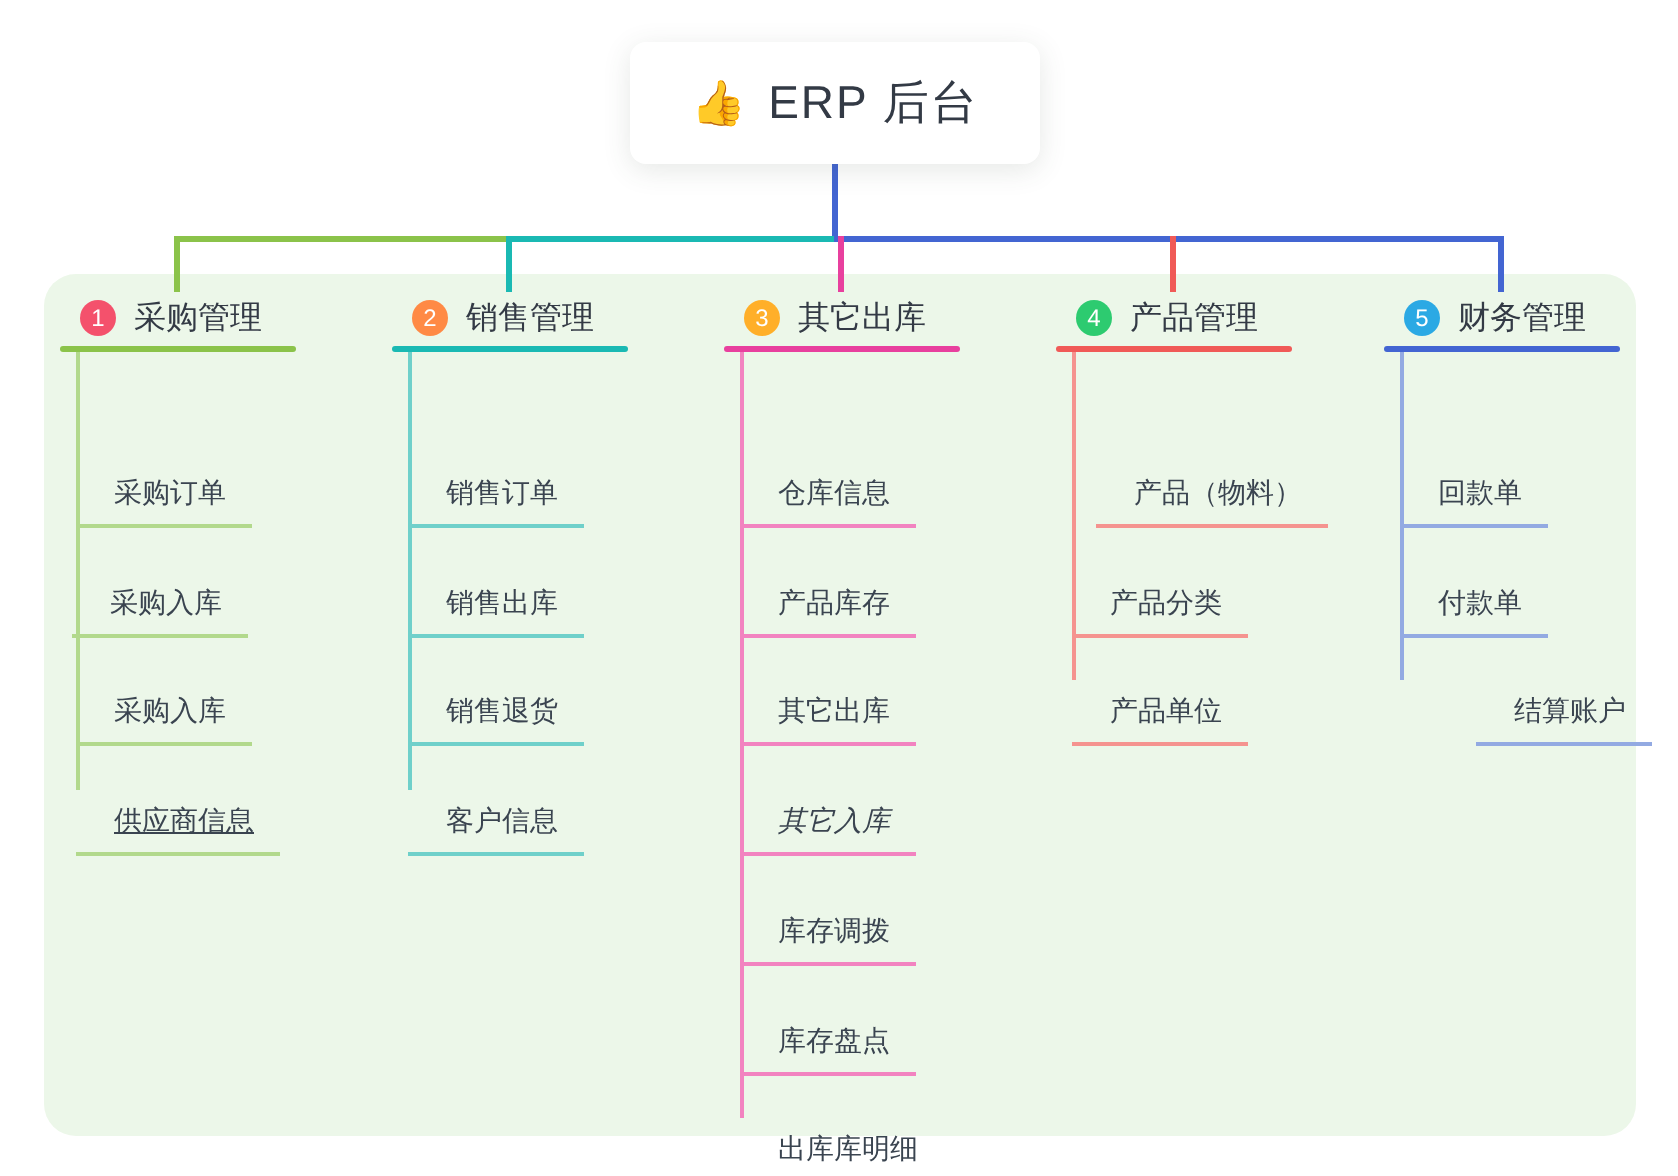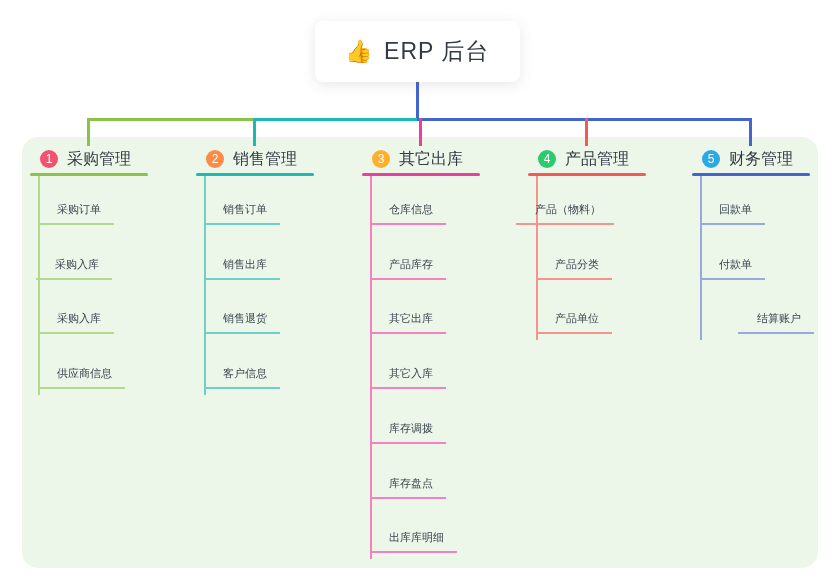--- a/index.html
+++ b/index.html
@@ -25,23 +25,24 @@
     position:absolute;height:30px;display:flex;align-items:center;gap:9px;
     font-size:16px;color:#333a45;
   }
   .badge{
     width:18px;height:18px;border-radius:50%;color:#ffffff;
     display:flex;align-items:center;justify-content:center;
     font-size:12px;line-height:1;flex:0 0 18px;
   }
   .header-underline{position:absolute;height:3px;border-radius:2px;}
   .child-item{
-    position:absolute;font-size:11px;color:#3a4450;
+    position:absolute;font-size:14px;color:#3a4450;
     padding:0 13px 6px 19px;white-space:nowrap;
     border-bottom:2px solid transparent;
+    margin-top:36px;
   }
 </style>
 </head>
 <body>
 
 <div class="canvas">
   <div class="panel"></div>
   <div id="lines">
       <div class="vline" style="left: 416px; top: 82px; width: 3px; height: 39px; background: rgb(67, 101, 210);"></div>
       <div class="hline" style="left: 87px; top: 118px; width: 167px; height: 3px; background: rgb(139, 195, 74);"></div>
@@ -64,48 +65,48 @@
   </div>
   <div id="branches">
       <div class="branch-header" style="left: 40px; top: 144px;">
         <span class="badge" style="background: rgb(244, 81, 108);">1</span>
         <span>采购管理</span>
       </div>
       <div class="header-underline" style="left: 30px; top: 173px; width: 118px; background: rgb(139, 195, 74);"></div>
       <div class="child-item" style="left: 38px; top: 202px; border-bottom-color: rgb(178, 217, 140);">采购订单</div>
       <div class="child-item" style="left: 36px; top: 257px; border-bottom-color: rgb(178, 217, 140);">采购入库</div>
       <div class="child-item" style="left: 38px; top: 311px; border-bottom-color: rgb(178, 217, 140);">采购入库</div>
-      <div class="child-item" style="left: 38px; top: 366px; border-bottom-color: rgb(178, 217, 140);">供应商信息</div>
+      <div class="child-item" style="left: 38px; top: 366px; border-bottom-color: rgb(178, 217, 140); text-decoration: underline;">供应商信息</div>
       <div class="branch-header" style="left: 206px; top: 144px;">
         <span class="badge" style="background: rgb(255, 138, 69);">2</span>
         <span>销售管理</span>
       </div>
       <div class="header-underline" style="left: 196px; top: 173px; width: 118px; background: rgb(26, 185, 179);"></div>
       <div class="child-item" style="left: 204px; top: 202px; border-bottom-color: rgb(111, 208, 202);">销售订单</div>
       <div class="child-item" style="left: 204px; top: 257px; border-bottom-color: rgb(111, 208, 202);">销售出库</div>
       <div class="child-item" style="left: 204px; top: 311px; border-bottom-color: rgb(111, 208, 202);">销售退货</div>
       <div class="child-item" style="left: 204px; top: 366px; border-bottom-color: rgb(111, 208, 202);">客户信息</div>
       <div class="branch-header" style="left: 372px; top: 144px;">
         <span class="badge" style="background: rgb(255, 175, 41);">3</span>
         <span>其它出库</span>
       </div>
       <div class="header-underline" style="left: 362px; top: 173px; width: 118px; background: rgb(232, 64, 158);"></div>
       <div class="child-item" style="left: 370px; top: 202px; border-bottom-color: rgb(242, 131, 192);">仓库信息</div>
       <div class="child-item" style="left: 370px; top: 257px; border-bottom-color: rgb(242, 131, 192);">产品库存</div>
       <div class="child-item" style="left: 370px; top: 311px; border-bottom-color: rgb(242, 131, 192); text-align: center;">其它出库</div>
-      <div class="child-item" style="left: 370px; top: 366px; border-bottom-color: rgb(242, 131, 192);">其它入库</div>
+      <div class="child-item" style="left: 370px; top: 366px; border-bottom-color: rgb(242, 131, 192); font-style: italic;">其它入库</div>
       <div class="child-item" style="left: 370px; top: 421px; border-bottom-color: rgb(242, 131, 192);">库存调拨</div>
       <div class="child-item" style="left: 370px; top: 476px; border-bottom-color: rgb(242, 131, 192);">库存盘点</div>
       <div class="child-item" style="left: 370px; top: 530px; border-bottom-color: rgb(242, 131, 192);">出库库明细</div>
       <div class="branch-header" style="left: 538px; top: 144px;">
         <span class="badge" style="background: rgb(45, 203, 112);">4</span>
         <span>产品管理</span>
       </div>
       <div class="header-underline" style="left: 528px; top: 173px; width: 118px; background: rgb(240, 90, 87);"></div>
-      <div class="child-item" style="left: 516px; top: 202px; border-bottom-color: rgb(245, 147, 143);">产品（物料）</div>
+      <div class="child-item" style="left: 548px; top: 202px; border-bottom-color: rgb(245, 147, 143);">产品（物料）</div>
       <div class="child-item" style="left: 536px; top: 257px; border-bottom-color: rgb(245, 147, 143); text-align: right;">产品分类</div>
       <div class="child-item" style="left: 536px; top: 311px; border-bottom-color: rgb(245, 147, 143);">产品单位</div>
       <div class="branch-header" style="left: 702px; top: 144px;">
         <span class="badge" style="background: rgb(43, 169, 228);">5</span>
         <span>财务管理</span>
       </div>
       <div class="header-underline" style="left: 692px; top: 173px; width: 118px; background: rgb(67, 101, 210);"></div>
       <div class="child-item" style="left: 700px; top: 202px; border-bottom-color: rgb(147, 170, 226);">回款单</div>
       <div class="child-item" style="left: 700px; top: 257px; border-bottom-color: rgb(147, 170, 226);">付款单</div>
       <div class="child-item" style="left: 738px; top: 311px; border-bottom-color: rgb(147, 170, 226);">结算账户</div>

